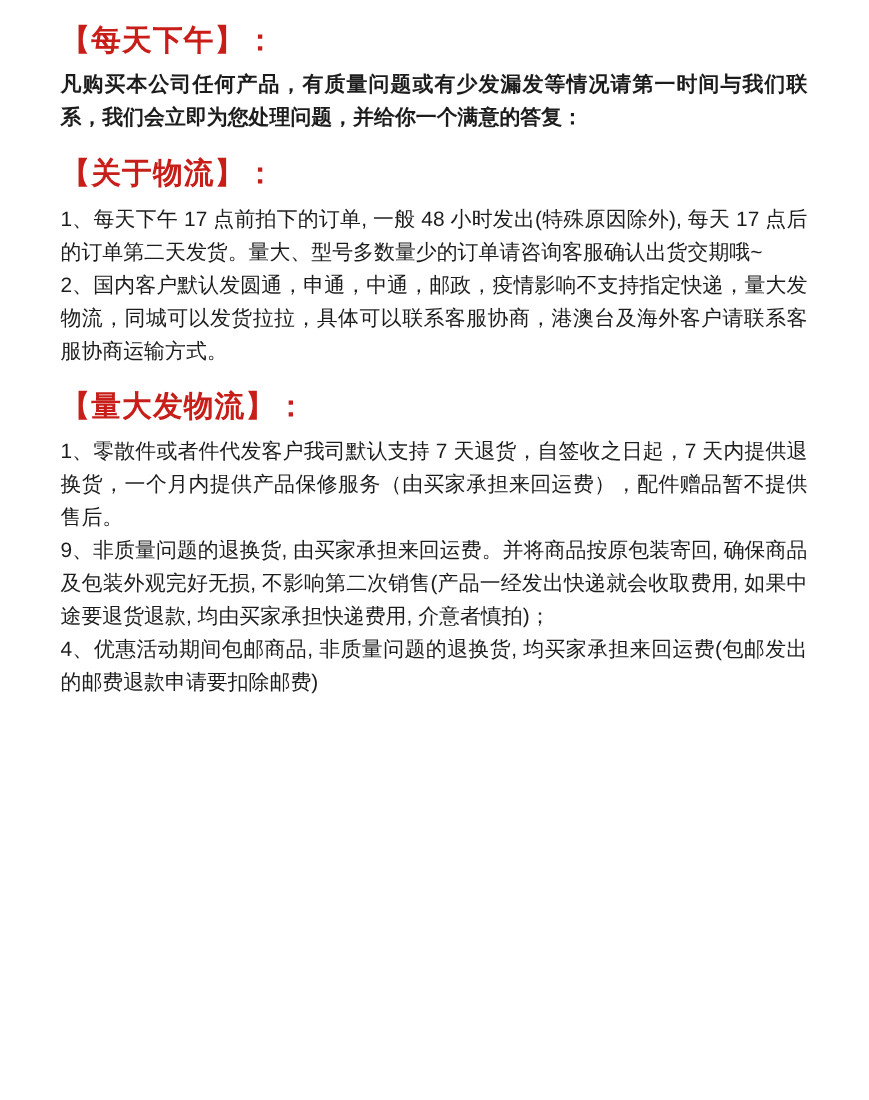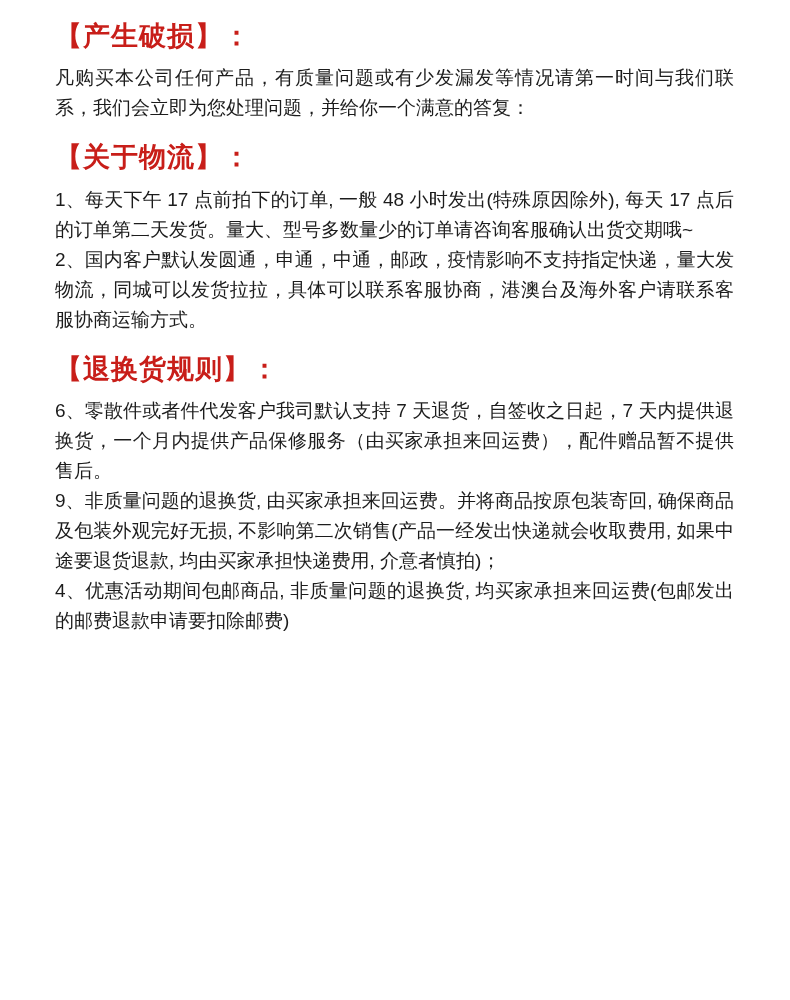--- a/index.html
+++ b/index.html
@@ -28,40 +28,40 @@
     letter-spacing: 1px;
   }
   .section:first-child .hd { margin-top: 4px; }
   .body {
     font-size: 19px;
     line-height: 30px;
     margin: 0;
     text-align: justify;
     color: #1c1c1c;
   }
-  .body.bold { font-weight: normal; }
+  .body.bold { font-weight: bold; }
 </style>
 </head>
 <body>
 
 <div class="page">
 
   <section class="section">
-    <h2 class="hd">【产生破损】：</h2>
+    <h2 class="hd">【每天下午】：</h2>
     <p class="body bold">凡购买本公司任何产品，有质量问题或有少发漏发等情况请第一时间与我们联系，我们会立即为您处理问题，并给你一个满意的答复：</p>
   </section>
 
   <section class="section">
     <h2 class="hd">【关于物流】：</h2>
     <p class="body">1、每天下午 17 点前拍下的订单, 一般 48 小时发出(特殊原因除外), 每天 17 点后的订单第二天发货。量大、型号多数量少的订单请咨询客服确认出货交期哦~</p>
     <p class="body">2、国内客户默认发圆通，申通，中通，邮政，疫情影响不支持指定快递，量大发物流，同城可以发货拉拉，具体可以联系客服协商，港澳台及海外客户请联系客服协商运输方式。</p>
   </section>
 
 
   <section class="section">
-    <h2 class="hd">【退换货规则】：</h2>
-    <p class="body">6、零散件或者件代发客户我司默认支持 7 天退货，自签收之日起，7 天内提供退换货，一个月内提供产品保修服务（由买家承担来回运费），配件赠品暂不提供售后。</p>
+    <h2 class="hd">【量大发物流】：</h2>
+    <p class="body">1、零散件或者件代发客户我司默认支持 7 天退货，自签收之日起，7 天内提供退换货，一个月内提供产品保修服务（由买家承担来回运费），配件赠品暂不提供售后。</p>
     <p class="body">9、非质量问题的退换货, 由买家承担来回运费。并将商品按原包装寄回, 确保商品及包装外观完好无损, 不影响第二次销售(产品一经发出快递就会收取费用, 如果中途要退货退款, 均由买家承担快递费用, 介意者慎拍)；</p>
     <p class="body">4、优惠活动期间包邮商品, 非质量问题的退换货, 均买家承担来回运费(包邮发出的邮费退款申请要扣除邮费)</p>
 
   </section>
 
 </div>
 
 </body></html>

